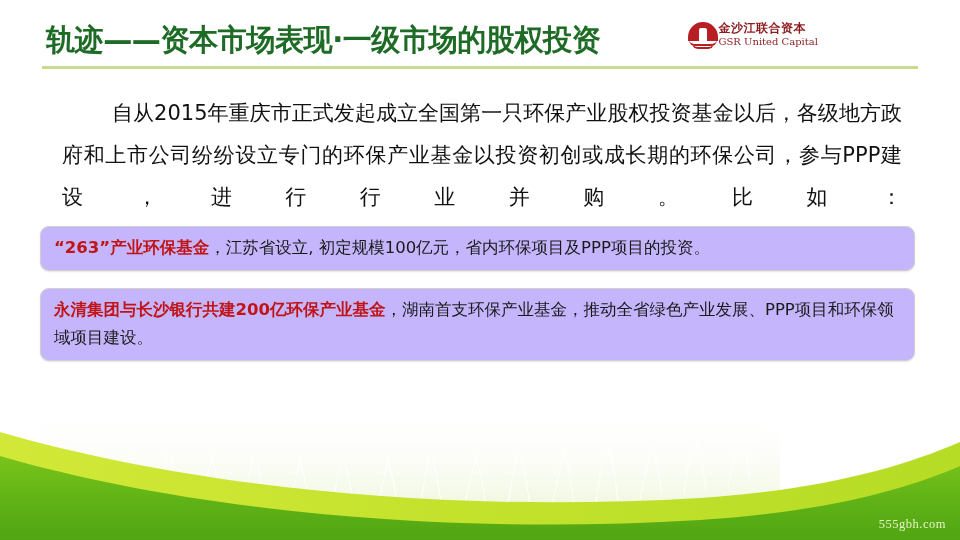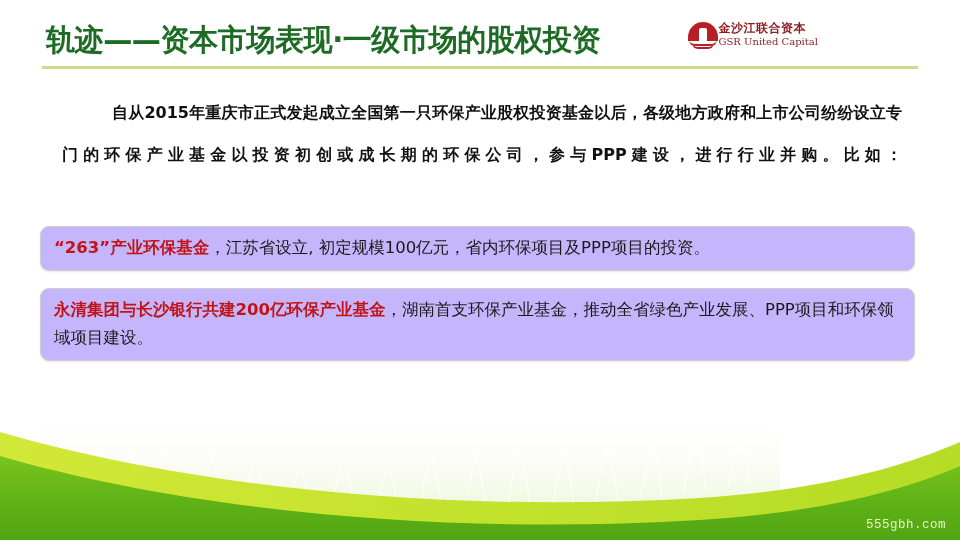--- a/index.html
+++ b/index.html
@@ -118,22 +118,22 @@
     white-space: nowrap;
     font-family: "DejaVu Serif", "Liberation Serif", serif;
   }
 
   
   #intro {
     position: absolute;
     left: 62px;
     top: 92px;
     width: 840px;
-    font-size: 16px;
-    font-weight: bold;
+    font-size: 21px;
+    font-weight: normal;
     color: #111111;
     line-height: 42px;
     text-indent: 50px;
     text-align: justify;
     text-align-last: justify;
     letter-spacing: 0px;
   }
 
   
   .fact-box {
@@ -188,21 +188,21 @@
     white-space: nowrap;
   }
 
   
   #watermark {
     position: absolute;
     right: 14px;
     bottom: 8px;
     font-size: 12.5px;
     color: #e9f2c9;
-    font-family: Liberation Mono, monospace;
+    font-family: Liberation Serif, serif;
     letter-spacing: 0.5px;
   }
 </style>
 </head>
 <body>
 
 <div id="slide">
 
   <div id="bottom-deco">
     <svg viewBox="0 0 960 130" preserveAspectRatio="none">

